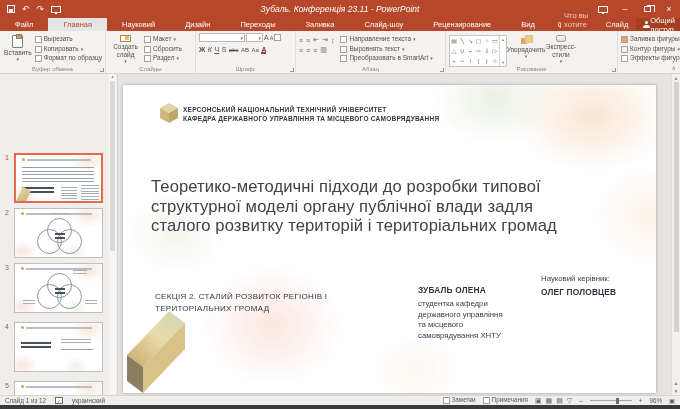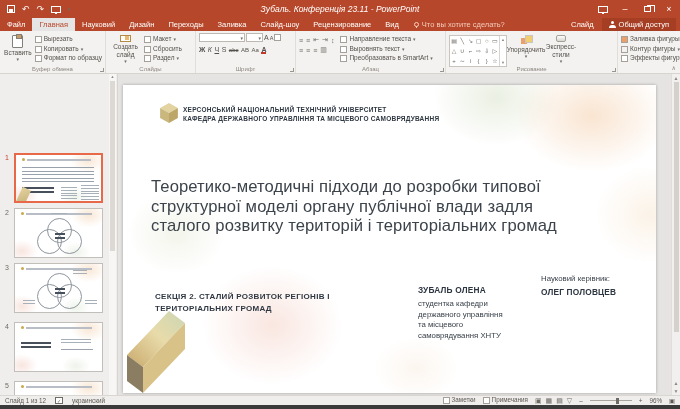--- a/index.html
+++ b/index.html
@@ -18,21 +18,21 @@
   .monitor::after{content:"";position:absolute;left:3px;bottom:-2px;width:2px;height:2px;background:#fff;}
   .titletext{position:absolute;left:50%;transform:translateX(-50%);top:4px;font-size:8.5px;white-space:nowrap;color:#fff;font-style:italic;}
   .winctl{margin-left:auto;display:flex;height:100%;align-items:stretch;}
   .winbtn{width:22px;display:flex;align-items:center;justify-content:center;font-size:9px;color:#fff;}
   .restore{width:7px;height:6px;border:1px solid #fff;position:relative;}
   .restore::before{content:"";position:absolute;top:-2px;left:2px;width:7px;height:6px;border:1px solid #fff;border-bottom:none;border-left:none;}
 
   
   .tabsrow{position:absolute;top:18px;left:0;right:0;height:13px;background:#B7472A;display:flex;
            align-items:stretch;font-size:7.5px;color:#fff;}
-  .tab{padding:0 7px;display:flex;align-items:center;white-space:nowrap;}
+  .tab{padding:0 15px;display:flex;align-items:center;white-space:nowrap;}
   .tab.selected{background:#e5e5e5;color:#B7472A;}
   .tellme{display:flex;align-items:center;gap:3px;color:#F4CCBC;padding:0 8px;}
   .bulb{width:5px;height:5px;border:1px solid #F4CCBC;border-radius:50%;position:relative;}
   .bulb::after{content:"";position:absolute;left:1px;bottom:-2px;width:1px;height:2px;background:#F4CCBC;}
   .tabs-right{margin-left:auto;display:flex;align-items:center;gap:8px;padding-right:4px;}
   .signin{font-size:7.5px;color:#fff;}
   .share{display:flex;align-items:center;gap:3px;background:#A63E23;height:100%;padding:0 7px;font-size:7.5px;}
   .person{width:7px;height:7px;position:relative;display:inline-block;}
   .person::before{content:"";position:absolute;top:0;left:2px;width:3px;height:3px;border-radius:50%;background:#fff;}
   .person::after{content:"";position:absolute;bottom:0;left:0;width:7px;height:3px;border-radius:3px 3px 0 0;background:#fff;}
@@ -103,21 +103,21 @@
      background:
       radial-gradient(110px 80px at 88% 10%, rgba(234,160,90,.28), transparent 70%),
       radial-gradient(90px 70px at 70% 4%, rgba(160,185,125,.22), transparent 70%),
       radial-gradient(80px 70px at 99% 42%, rgba(240,205,160,.25), transparent 70%),
       radial-gradient(100px 85px at 28% 78%, rgba(236,172,152,.30), transparent 70%),
       radial-gradient(70px 60px at 10% 48%, rgba(205,215,175,.25), transparent 70%),
       radial-gradient(60px 45px at 55% 92%, rgba(242,212,182,.22), transparent 70%),
       #fff;}
   .org{position:absolute;left:60px;top:20px;font-size:6.5px;font-weight:bold;color:#2E3742;line-height:9px;letter-spacing:.25px;}
   .slide-title{position:absolute;left:28px;top:92px;width:418px;font-size:16.6px;line-height:19.5px;color:#3C434B;letter-spacing:.1px;}
-  .section{position:absolute;left:32px;top:206px;width:215px;font-size:8px;font-weight:bold;color:#2E3742;line-height:12px;letter-spacing:.3px;}
+  .section{position:absolute;left:32px;top:206px;width:215px;font-size:8px;font-weight:normal;color:#2E3742;line-height:12px;letter-spacing:.3px;}
   .col1{position:absolute;left:295px;top:200px;width:88px;}
   .col2{position:absolute;left:418px;top:189px;width:98px;}
   .pname{font-size:8.3px;font-weight:bold;color:#2C3540;letter-spacing:.2px;margin-bottom:4px;}
   .pdesc{font-size:7.8px;color:#39414A;line-height:10.5px;}
   .plabel{font-size:7.8px;color:#39414A;margin-bottom:4px;}
   .vscroll{position:absolute;right:0;top:74px;width:9px;bottom:14px;background:#F2F0EE;border-left:1px solid #E0DDDA;}
   .vscroll .a{position:absolute;left:0;right:0;text-align:center;font-size:5px;color:#8C8780;}
   .vthumb{position:absolute;top:8px;left:1.5px;width:5px;height:250px;background:#D4D0CC;}
 
   

